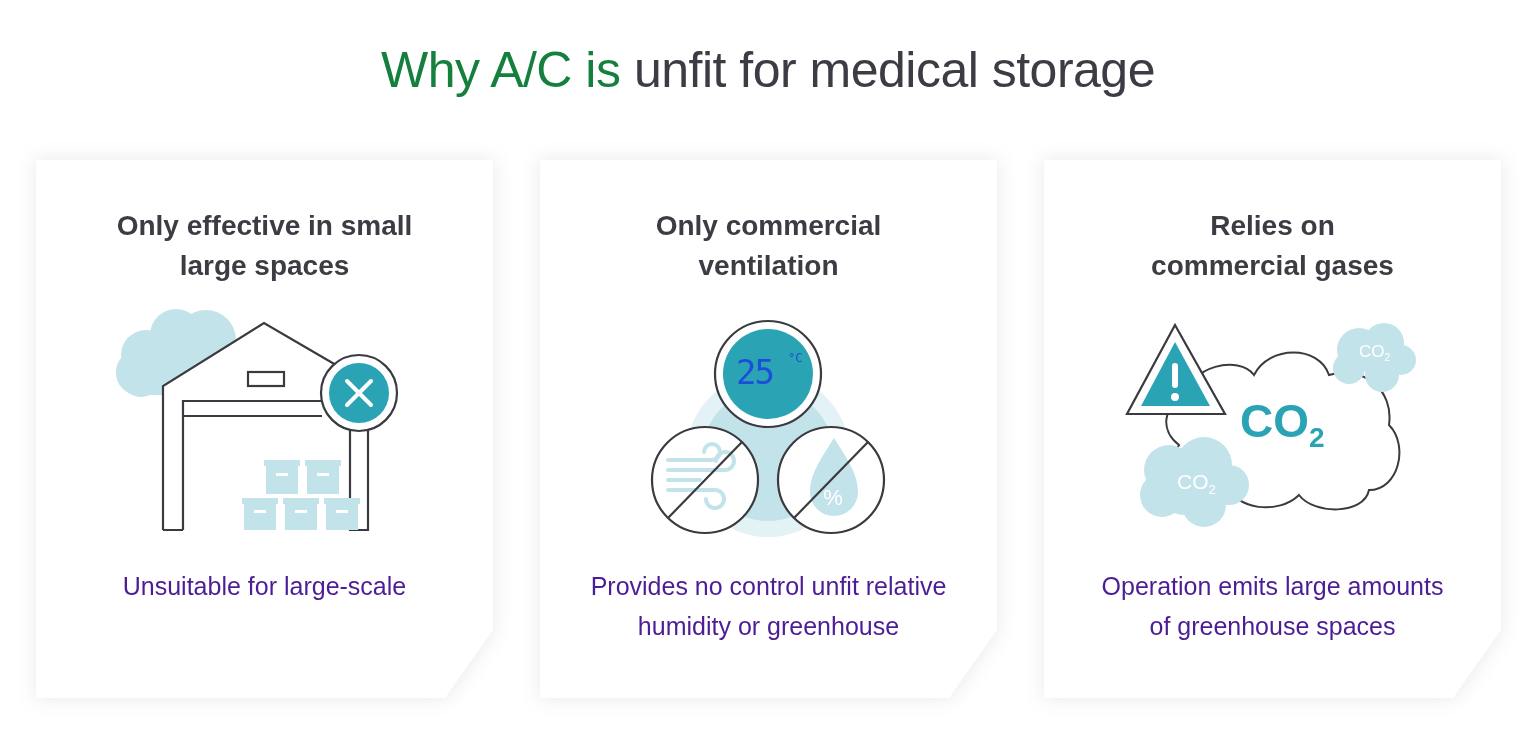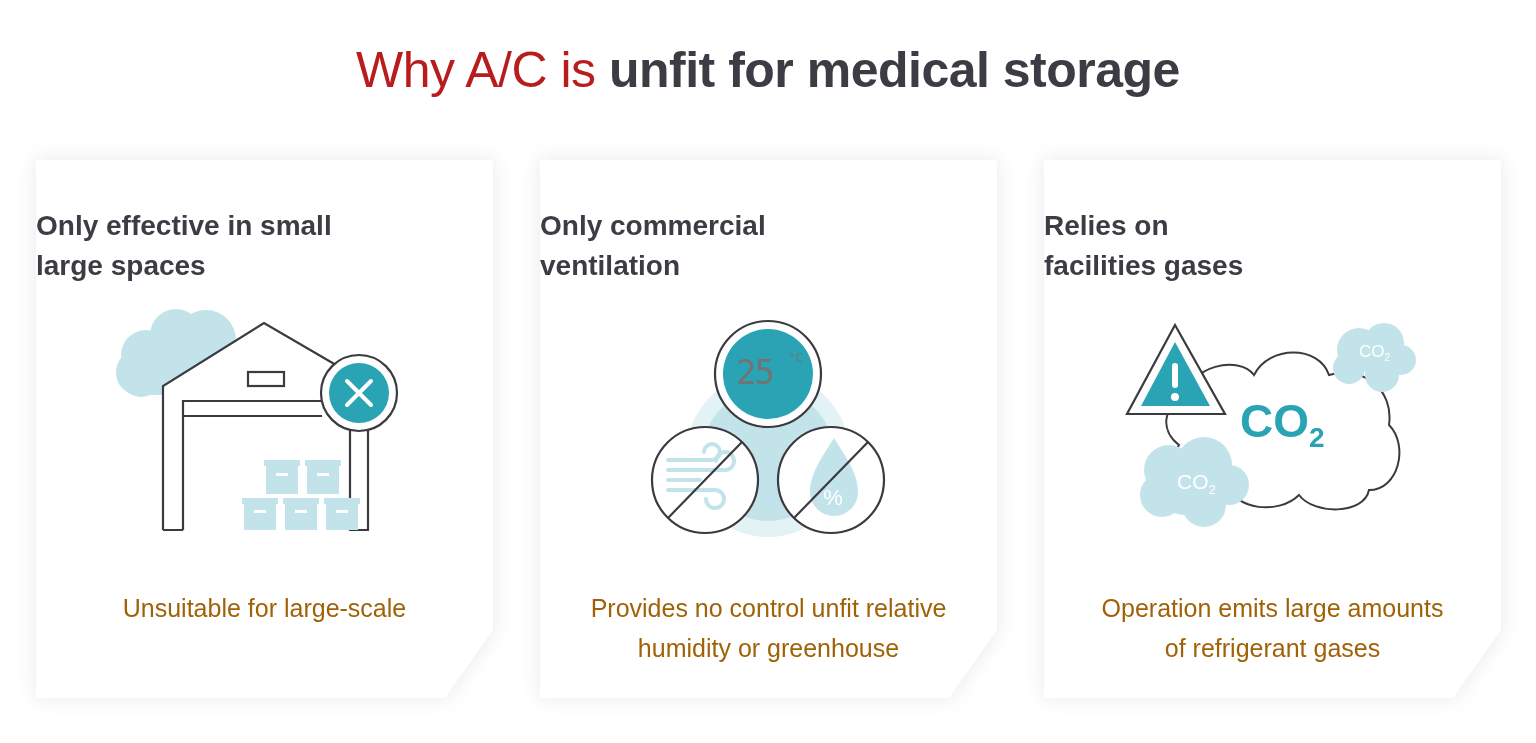--- a/index.html
+++ b/index.html
@@ -1,23 +1,23 @@
 <!DOCTYPE html>
 <html><head>
 <meta charset="utf-8">
 <style>
   html,body{margin:0;padding:0;}
   body{width:1536px;height:743px;background:#ffffff;position:relative;overflow:hidden;font-family:"Liberation Sans","DejaVu Sans",sans-serif;color:#3c3c44;}
   .title{position:absolute;top:38px;left:0;width:1536px;text-align:center;font-size:50px;line-height:64px;letter-spacing:-0.5px;color:#3c3c44;}
-  .title .light{font-weight:300;color:#b91c1c;}
-  .title .bold{font-weight:700;}
+  .title .light{font-weight:300;color:#15803d;}
+  .title .bold{font-weight:400;}
   .card-wrap{position:absolute;top:160px;width:457px;height:538px;filter:drop-shadow(0 0 10px rgba(0,0,0,0.09));}
   .card{width:100%;height:100%;background:#fff;clip-path:polygon(0 0,100% 0,100% 470px,409px 100%,0 100%);position:relative;}
-  .card h2{position:absolute;top:46px;left:0;width:100%;margin:0;text-align:left;font-size:28px;line-height:40px;font-weight:700;color:#3c3c44;}
-  .card p{position:absolute;top:428px;left:0;width:100%;margin:0;text-align:center;font-size:25px;line-height:40px;font-weight:300;color:#a16207;}
+  .card h2{position:absolute;top:46px;left:0;width:100%;margin:0;text-align:center;font-size:28px;line-height:40px;font-weight:700;color:#3c3c44;}
+  .card p{position:absolute;top:406px;left:0;width:100%;margin:0;text-align:center;font-size:25px;line-height:40px;font-weight:300;color:#4c1d95;}
   .card .art{position:absolute;left:0;top:0;width:457px;height:538px;}
   .card h2 span,.card p span{display:block;}
 </style>
 </head>
 <body>
 
 <div class="title">
   <span class="light">Why A/C is</span>
   <span class="bold">unfit for medical storage</span>
 </div>
@@ -96,35 +96,35 @@
         <path d="M128 320 H160"></path>
         <path d="M128 330 H175 a9 9 0 1 1 -9 9"></path>
       </g>
       <line x1="128" y1="358" x2="202" y2="282" stroke="#3a3a40" stroke-width="2.2"></line>
 
       <circle cx="291" cy="320" r="53" fill="#fff" stroke="#3a3a40" stroke-width="2.2"></circle>
       <path d="M294 278 C308 300 318 315 318 332 A24 24 0 0 1 270 332 C270 315 280 300 294 278 Z" fill="#c3e3ea"></path>
       <text x="293" y="345" font-family="Liberation Sans, sans-serif" font-size="22" fill="#fff" text-anchor="middle">%</text>
       <line x1="254" y1="358" x2="328" y2="282" stroke="#3a3a40" stroke-width="2.2"></line>
     </svg>
-    <div style="position:absolute;left:196px;top:190px;width:70px;height:44px;color:#737373;font-family:'DejaVu Sans Mono',monospace;">
+    <div style="position:absolute;left:196px;top:190px;width:70px;height:44px;color:#1d4ed8;font-family:'DejaVu Sans Mono',monospace;">
       <span style="font-size:34px;line-height:44px;letter-spacing:-2px;">25</span><span style="position:absolute;left:52px;top:0;font-size:12px;line-height:16px;">°C</span>
     </div>
     <p>
       <span>Provides no control unfit relative</span>
       <span>humidity or greenhouse</span>
     </p>
   </div>
 </div>
 
 <div class="card-wrap" style="left:1044px;">
   <div class="card">
     <h2>
       <span>Relies on</span>
-      <span>facilities gases</span>
+      <span>commercial gases</span>
     </h2>
     <svg class="art" viewBox="0 0 457 538">
 
       <g fill="#fff" stroke="#3a3a40" stroke-width="2">
         <path d="M140 240 C145 205 195 195 210 215 C225 185 275 185 285 215 C320 205 350 230 345 265 C365 285 355 330 325 330 C320 355 270 355 255 335 C235 355 190 350 185 325 C150 340 120 310 135 285 C115 270 120 245 140 240 Z"></path>
       </g>
 
       <g fill="#c3e3ea">
         <circle cx="315" cy="190" r="22"></circle>
           <circle cx="340" cy="183" r="20"></circle>
@@ -151,16 +151,16 @@
       <span>CO</span><sub style="font-size:28px;">2</sub>
     </div>
     <div style="position:absolute;left:315px;top:182px;color:#fff;font-size:17px;line-height:20px;">
       <span>CO</span><sub style="font-size:10px;">2</sub>
     </div>
     <div style="position:absolute;left:133px;top:310px;color:#fff;font-size:21px;line-height:24px;">
       <span>CO</span><sub style="font-size:13px;">2</sub>
     </div>
     <p>
       <span>Operation emits large amounts</span>
-      <span>of refrigerant gases</span>
+      <span>of greenhouse spaces</span>
     </p>
   </div>
 </div>
 
 </body></html>

